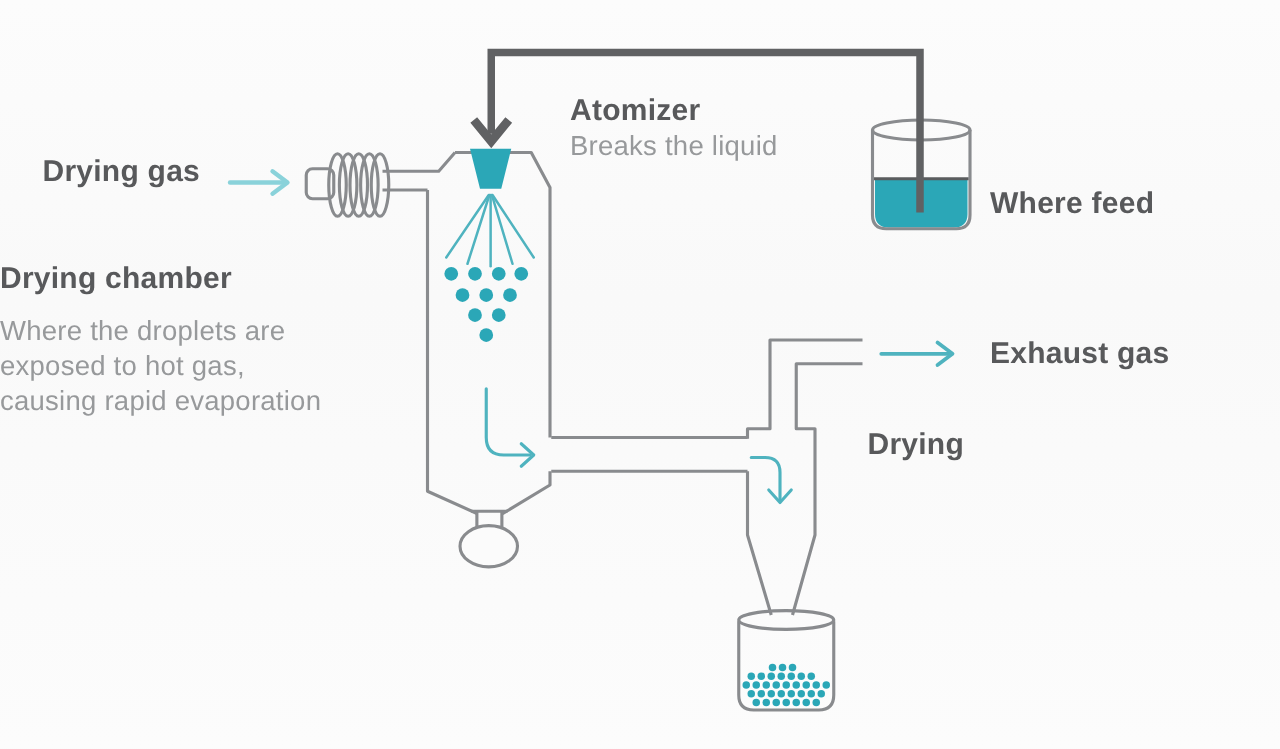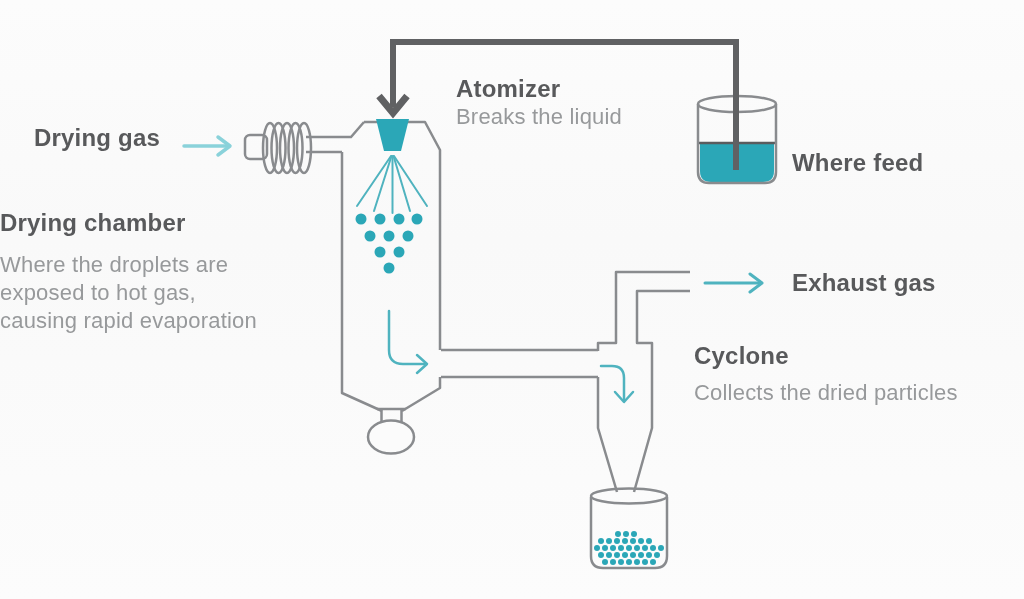--- a/index.html
+++ b/index.html
@@ -193,17 +193,16 @@
 
   <div class="label heading align-right" style="left:0px; top:209px; width:310px;">Drying chamber</div>
   <div class="label desc align-right" style="left:0px; top:251px; width:310px;">
     <div>Where the droplets are</div>
     <div>exposed to hot gas,</div>
     <div>causing rapid evaporation</div>
   </div>
 
   <div class="label heading" style="left:792px; top:269px;">Exhaust gas</div>
 
-  <div class="label heading" style="left:694px; top:342px;">Cyclone</div>
-  <div class="label desc" style="left:694px; top:379px;">Collects the dried particles</div>
+  <div class="label heading" style="left:694px; top:342px;">Drying</div>
 
 
 </div>
 
 </body></html>

